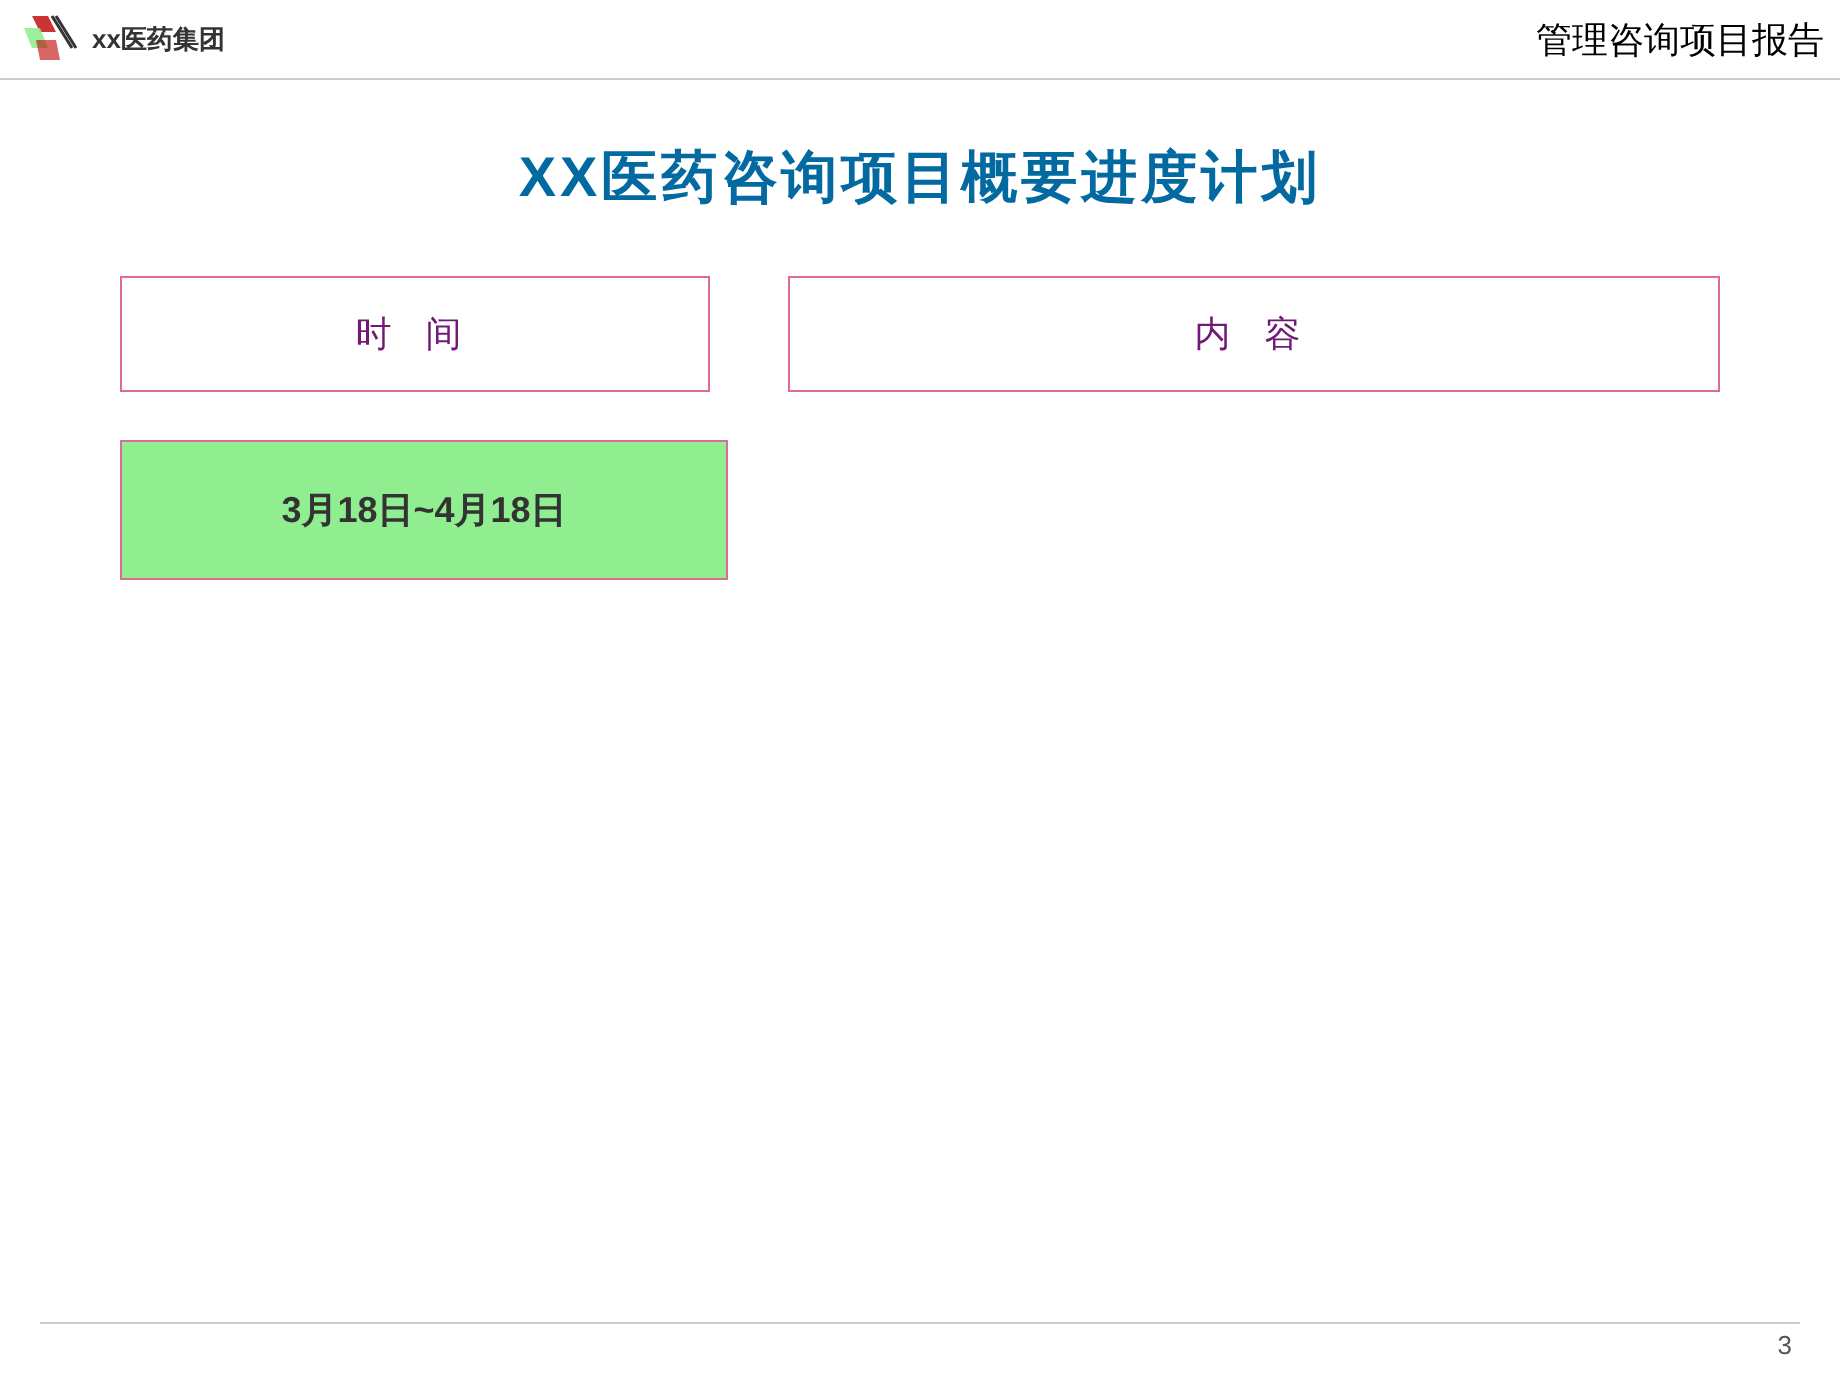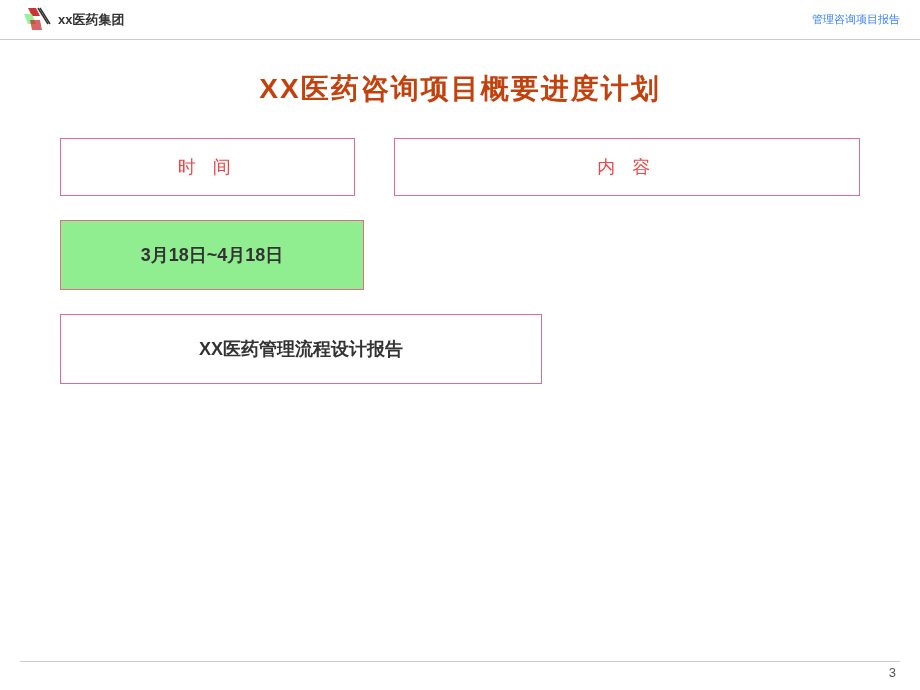--- a/index.html
+++ b/index.html
@@ -15,21 +15,21 @@
       font-family: "SimHei", "Microsoft YaHei", "黑体", sans-serif;
       position: relative;
       overflow: hidden;
     }
 
     
     .header {
       display: flex;
       justify-content: space-between;
       align-items: center;
-      padding: 8px 20px;
+      padding: 8px 8px;
       border-bottom: 1px solid #ccc;
       height: 40px;
     }
 
     .header-logo {
       display: flex;
       align-items: center;
       gap: 6px;
     }
 
@@ -38,55 +38,55 @@
       height: 28px;
     }
 
     .header-company {
       font-size: 13px;
       font-weight: bold;
       color: #333;
     }
 
     .header-report {
-      font-size: 11px;
-      color: #3b82f6;
+      font-size: 18px;
+      color: #000000;
     }
 
     
     .main {
       padding: 20px 60px 20px 60px;
     }
 
     
     .page-title {
       text-align: center;
       font-size: 28px;
       font-weight: bold;
-      color: #c2410c;
+      color: #0369a1;
       margin-bottom: 30px;
       margin-top: 10px;
       letter-spacing: 2px;
     }
 
     
     .header-row {
       display: flex;
       gap: 0;
       margin-bottom: 14px;
     }
 
     .col-time-header,
     .col-content-header {
       border: 1.5px solid #e06c8c;
       padding: 16px 10px;
       text-align: center;
       font-size: 18px;
       letter-spacing: 6px;
-      color: #ef4444;
+      color: #701a75;
       background: #fff;
     }
 
     .col-time-header {
       width: 38%;
       margin-right: 14px;
     }
 
     .col-content-header {
       width: calc(62% - 14px);
@@ -171,21 +171,20 @@
     <div class="header-row">
       <div class="col-time-header">时 间</div>
       <div class="col-content-header">内 容</div>
     </div>
 
     <div class="data-row row-highlight">
       <div class="cell-time">3月18日~4月18日</div>
     </div>
 
     <div class="data-row">
-      <div class="cell-content">XX医药管理流程设计报告</div>
     </div>
 
 
   </div>
 </div>
 
 <div class="divider-line"></div>
 <div class="footer">3</div>
 
 </body></html>

